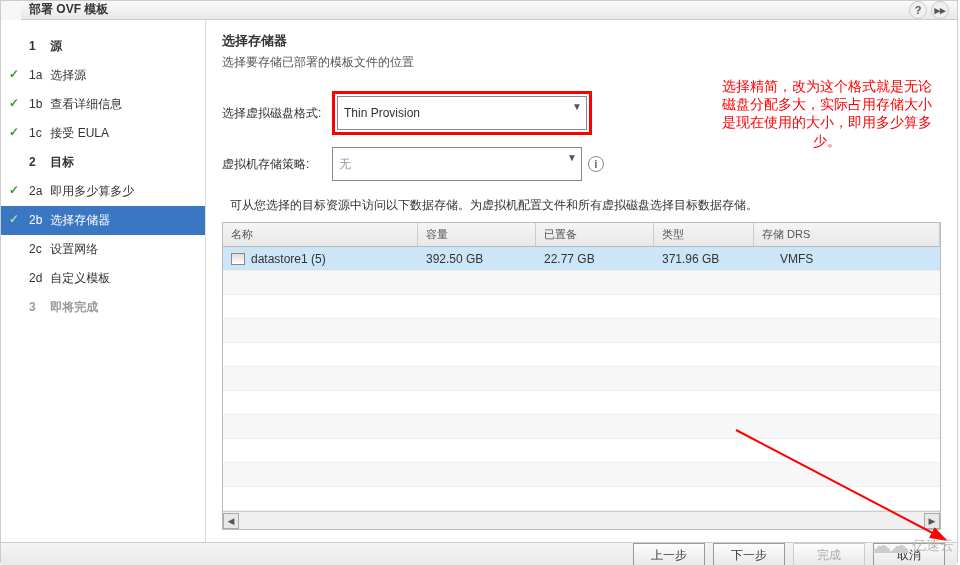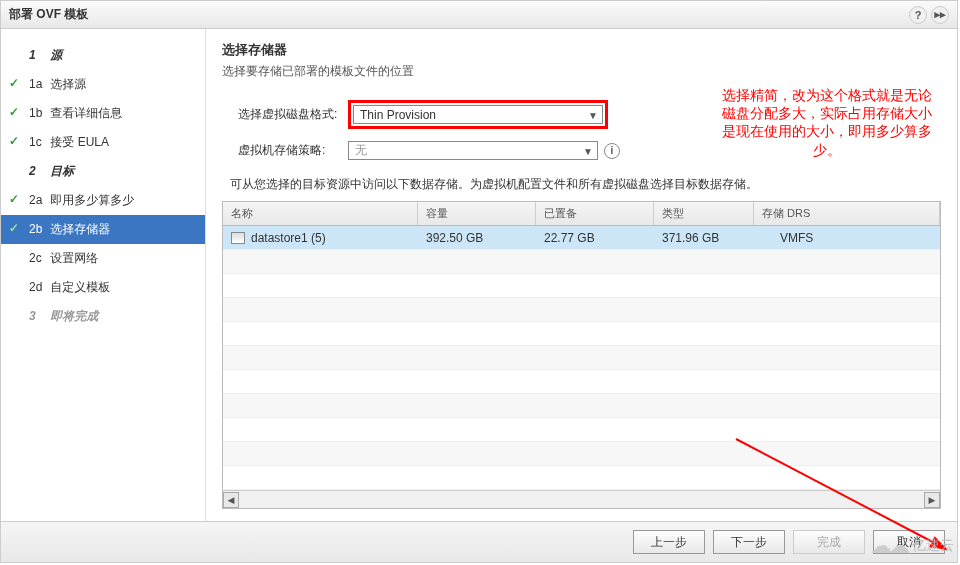--- a/index.html
+++ b/index.html
@@ -1,34 +1,34 @@
 <!DOCTYPE html>
 <html><head>
 <meta charset="utf-8">
 <style>
   * { box-sizing: border-box; margin: 0; padding: 0; }
   body { font-family: Arial, "Microsoft YaHei", sans-serif; font-size: 12px; color: #333; background: #fff; width: 960px; height: 565px; overflow: hidden; position: relative; }
   .dialog { width: 958px; height: 563px; border: 1px solid #ccc; background: #f7f7f7; display: flex; flex-direction: column; }
-  .titlebar { height: 28px; background: linear-gradient(#fafafa,#e8e8e8); border-bottom: 1px solid #ccc; display: flex; align-items: center; padding: 8px 8px; font-weight: bold; color: #333; }
+  .titlebar { height: 28px; background: linear-gradient(#fafafa,#e8e8e8); border-bottom: 1px solid #ccc; display: flex; padding: 0 8px; font-weight: bold; color: #333; margin-left: 20px; }
   .titlebar .spacer { flex: 1; }
   .titlebar .tb-btn { width: 18px; height: 18px; margin-left: 4px; display:flex; align-items:center; justify-content:center; color:#555; border:1px solid #ccc; border-radius:9px; font-size:11px; cursor:pointer; background:#f0f0f0;}
   .body { flex: 1; display: flex; background:#fff; }
   .sidebar { width: 205px; border-right: 1px solid #ddd; padding: 12px 0 0 0; background:#fff; }
   .step { padding: 6px 8px 6px 28px; position: relative; color:#333; cursor:pointer;}
-  .step.section { font-weight: bold; font-style:italic;}
+  .step.section { font-weight: bold; }
   .step.current { background:#3b76c2; color:#fff; }
   .step .num { display:inline-block; min-width:18px;}
   .check { position:absolute; left:8px; top:6px; color:#2e9e2e; font-weight:bold;}
   .step.dim { color:#999; }
   .main { flex:1; padding: 12px 16px 0 16px; position:relative; display:flex; flex-direction:column;}
   .main h3 { font-size:13px; color:#333; margin-bottom:4px;}
   .main .subtitle { color:#555; margin-bottom:14px;}
-  .formrow { display:flex; align-items:center; margin: 6px 16px;}
+  .formrow { display:flex; align-items:center; margin: 6px 0;}
   .formrow label { width:110px; color:#333;}
-  .select { height:19px; border:1px solid #888; background:#fff; display:flex; align-items:center; padding:0 6px; width:250px; position:relative; cursor:pointer;text-align:center;}
+  .select { height:34px; border:1px solid #888; background:#fff; display:flex; align-items:center; padding:0 6px; width:250px; position:relative; cursor:pointer;text-align:center;}
   .select .arrow { position:absolute; right:4px; top:4px; font-size:10px;color:#555;}
   .highlight-box { border:3px solid red; padding:2px;}
   .info-icon { margin-left:6px; width:16px;height:16px;border:1px solid #888;border-radius:8px;display:inline-flex;align-items:center;justify-content:center;font-size:10px;color:#555;font-weight:bold;}
   .instruction { margin: 10px 0 8px 8px; color:#333;}
   .table { border:1px solid #bbb; flex:1; display:flex; flex-direction:column; min-height:280px; background:#fff;}
   .thead { display:flex; background:linear-gradient(#f5f5f5,#e8e8e8); border-bottom:1px solid #bbb; height:24px; align-items:center; color:#555;}
   .thead .th { padding:0 8px; border-right:1px solid #ccc; height:100%; display:flex; align-items:center; font-size:11px;}
   .tbody { flex:1; overflow:auto; position:relative;}
   .row { display:flex; height:24px; align-items:center; border-bottom:1px solid #eee;}
   .row.sel { background:#cde6f7;}

